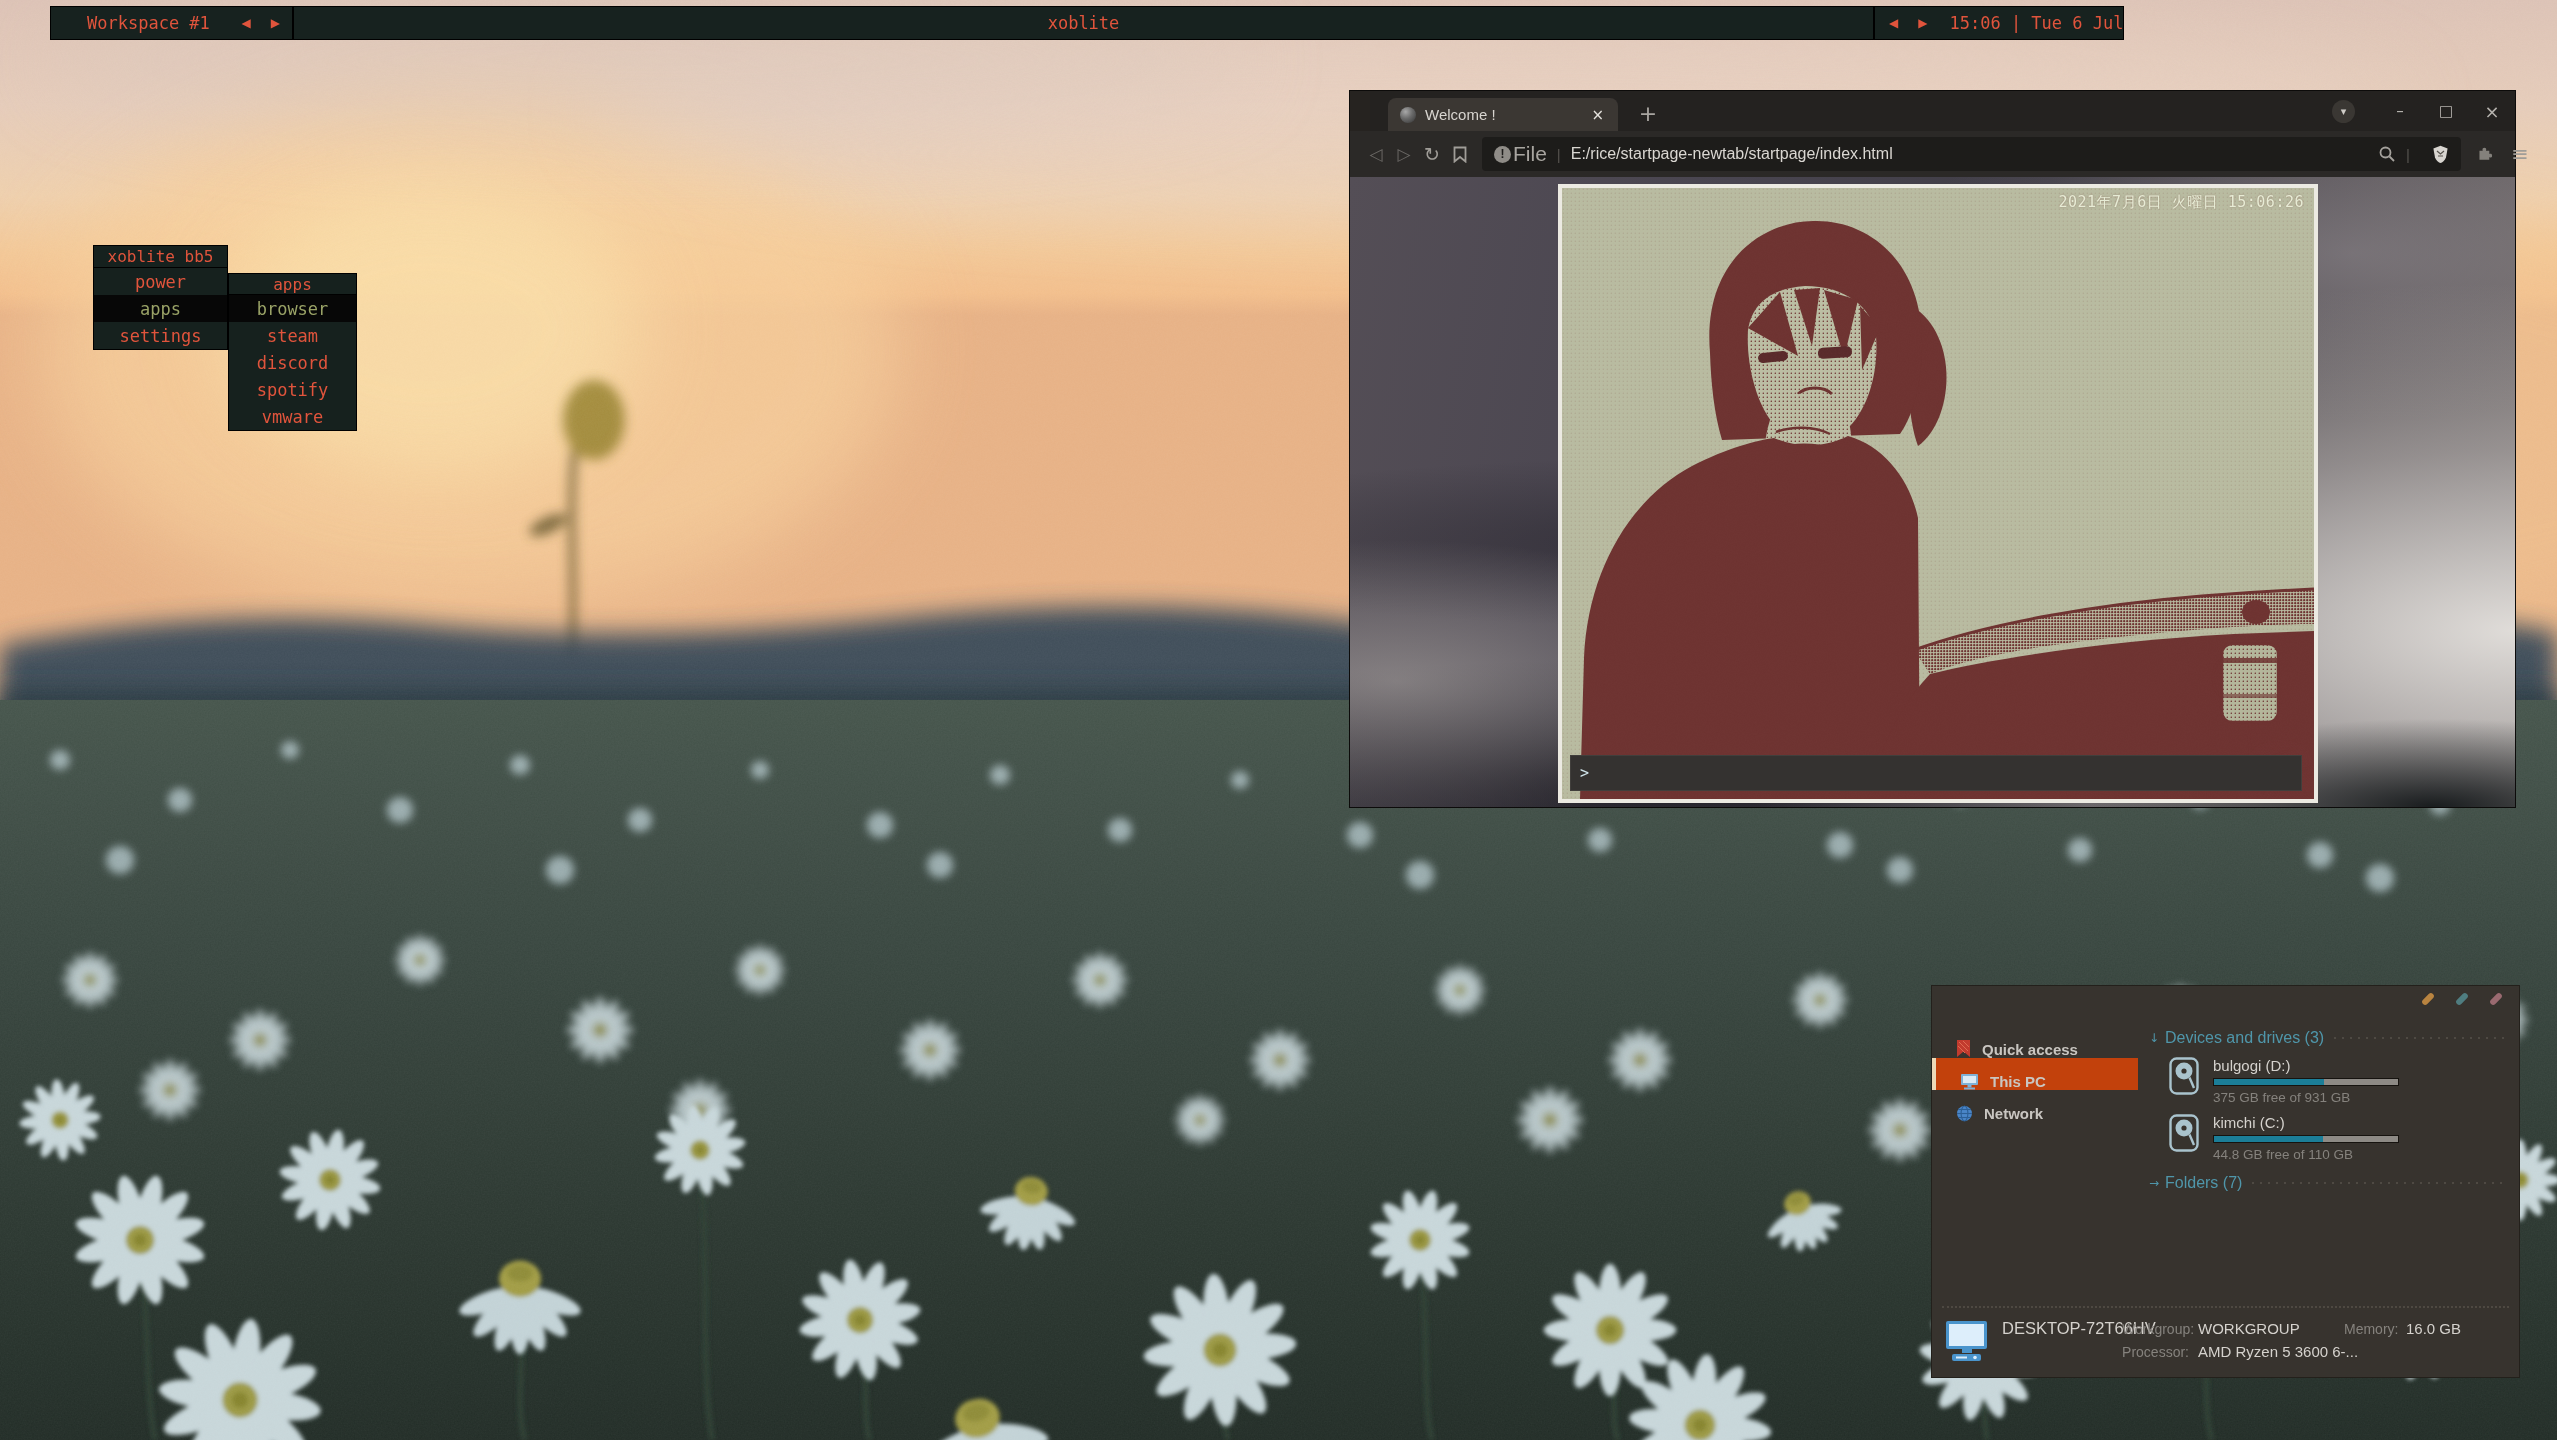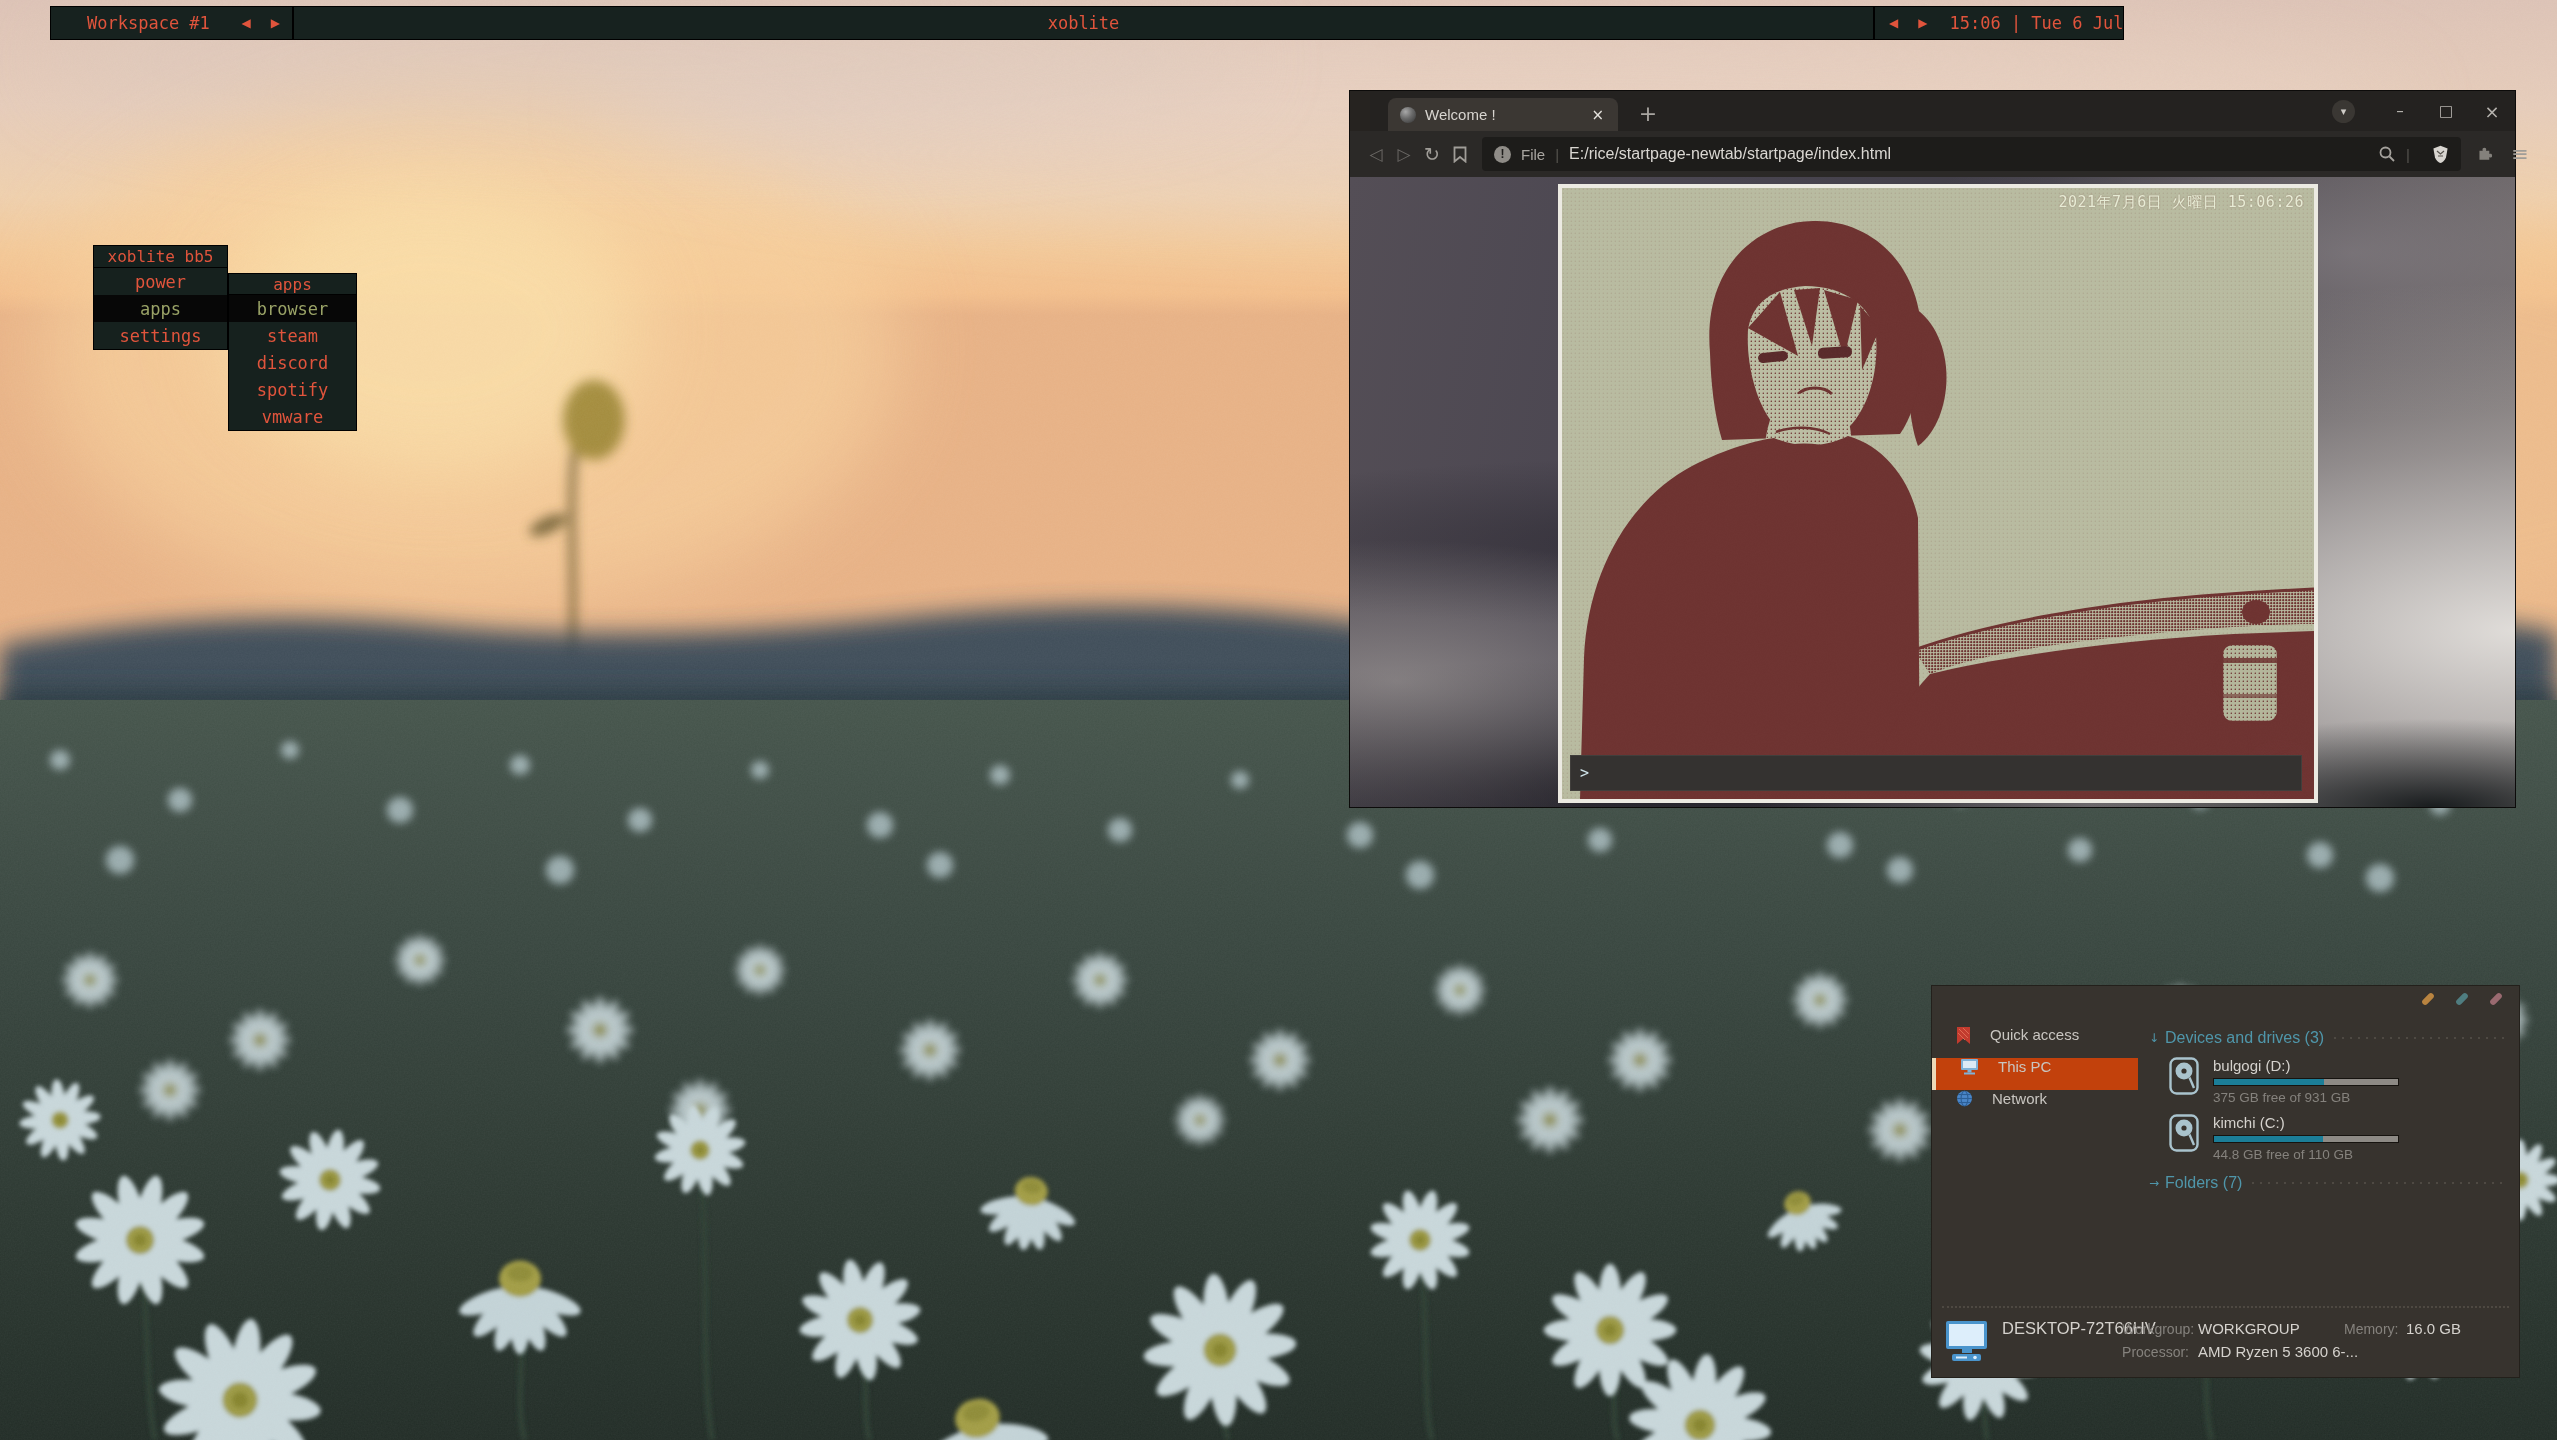--- a/index.html
+++ b/index.html
@@ -56,21 +56,21 @@
   .b-wincontrols{position:absolute;right:0;top:0;height:40px;display:flex;}
   .b-wc{width:46px;height:40px;display:flex;align-items:center;justify-content:center;
         color:#b5b2ad;font-size:15px;}
   .b-toolbar{height:46px;background:#2b2927;display:flex;align-items:center;padding-left:12px;}
   .b-nav{width:28px;display:flex;justify-content:center;font-size:17px;color:#6b6865;flex:none;}
   .b-nav.lit{color:#a09d98;}
   .b-urlbar{width:979px;height:34px;margin-left:8px;background:#1d1c1a;border-radius:4px;
             display:flex;align-items:center;padding:0 12px;flex:none;}
   .b-info{width:17px;height:17px;border-radius:50%;background:#8f8c87;color:#1d1c1a;flex:none;
           display:flex;align-items:center;justify-content:center;font-size:12px;font-weight:bold;}
-  .b-scheme{margin-left:10px;font-size:15px;color:#a8a5a0;}
+  .b-scheme{margin-left:2px;font-size:21px;color:#a8a5a0;}
   .b-sep{margin:0 10px;color:#55524e;font-size:15px;}
   .b-url{flex:1;font-size:16px;color:#dad7d2;white-space:nowrap;overflow:hidden;}
   .b-bicon{margin-left:12px;flex:none;display:flex;align-items:center;}
   .b-content{position:relative;height:630px;overflow:hidden;}
   .clouds{position:absolute;inset:0;
     background:
       radial-gradient(42% 20% at 93% 100%, rgba(18,22,24,.95) 0%, rgba(18,22,24,0) 70%),
       radial-gradient(130% 95% at 100% 72%, rgba(236,233,229,.9) 0%, rgba(190,185,183,.55) 30%, rgba(120,115,120,0) 58%),
       radial-gradient(55% 38% at 86% 12%, rgba(160,154,160,.45), rgba(160,154,160,0) 70%),
       radial-gradient(48% 32% at 4% 80%, rgba(186,181,176,.5), rgba(186,181,176,0) 70%),
@@ -88,21 +88,21 @@
   .sp-input{position:absolute;left:8px;right:12px;bottom:8px;height:36px;z-index:3;
             background:#343230;border:1px solid #413f3c;display:flex;align-items:center;
             padding-left:9px;font-family:"DejaVu Sans Mono",monospace;font-size:15px;color:#cfe4ea;}
 
   
   .explorer{position:absolute;left:1931px;top:985px;width:589px;height:393px;z-index:6;
             background:#37332e;border:1px solid #23201b;color:#c9c6c1;font-size:15px;}
   .ex-controls{position:absolute;top:10px;right:16px;display:flex;gap:20px;}
   .ex-pencil{width:14px;height:6px;border-radius:3px;transform:rotate(-45deg);}
   .ex-sidebar{position:absolute;left:0;top:40px;width:206px;}
-  .ex-side-item{height:32px;display:flex;align-items:flex-start;padding-left:24px;gap:19px;}
+  .ex-side-item{height:32px;display:flex;align-items:flex-end;padding-left:24px;gap:11px;font-weight:bold;}
   .ex-side-item.selected{background:#c2410c;border-left:4px solid #ecd9b8;}
   .ex-main{position:absolute;left:206px;top:40px;right:10px;}
   .ex-header{display:flex;align-items:center;height:24px;color:#4f96aa;font-size:16px;}
   .ex-header .arrow{width:16px;margin-left:11px;font-size:12px;}
   .ex-header .dots{flex:1;height:2px;margin:0 4px 0 10px;opacity:.75;
      background:repeating-linear-gradient(90deg,#56514a 0 2px,transparent 2px 8px);}
   .ex-drive{display:flex;gap:14px;margin:7px 0 9px 31px;}
   .ex-drive-text{display:flex;flex-direction:column;}
   .ex-drive-name{color:#d5d2cd;line-height:18px;}
   .ex-bar{width:186px;height:8px;background:#8d8a85;border:1px solid #16130f;margin:3px 0 4px;}

